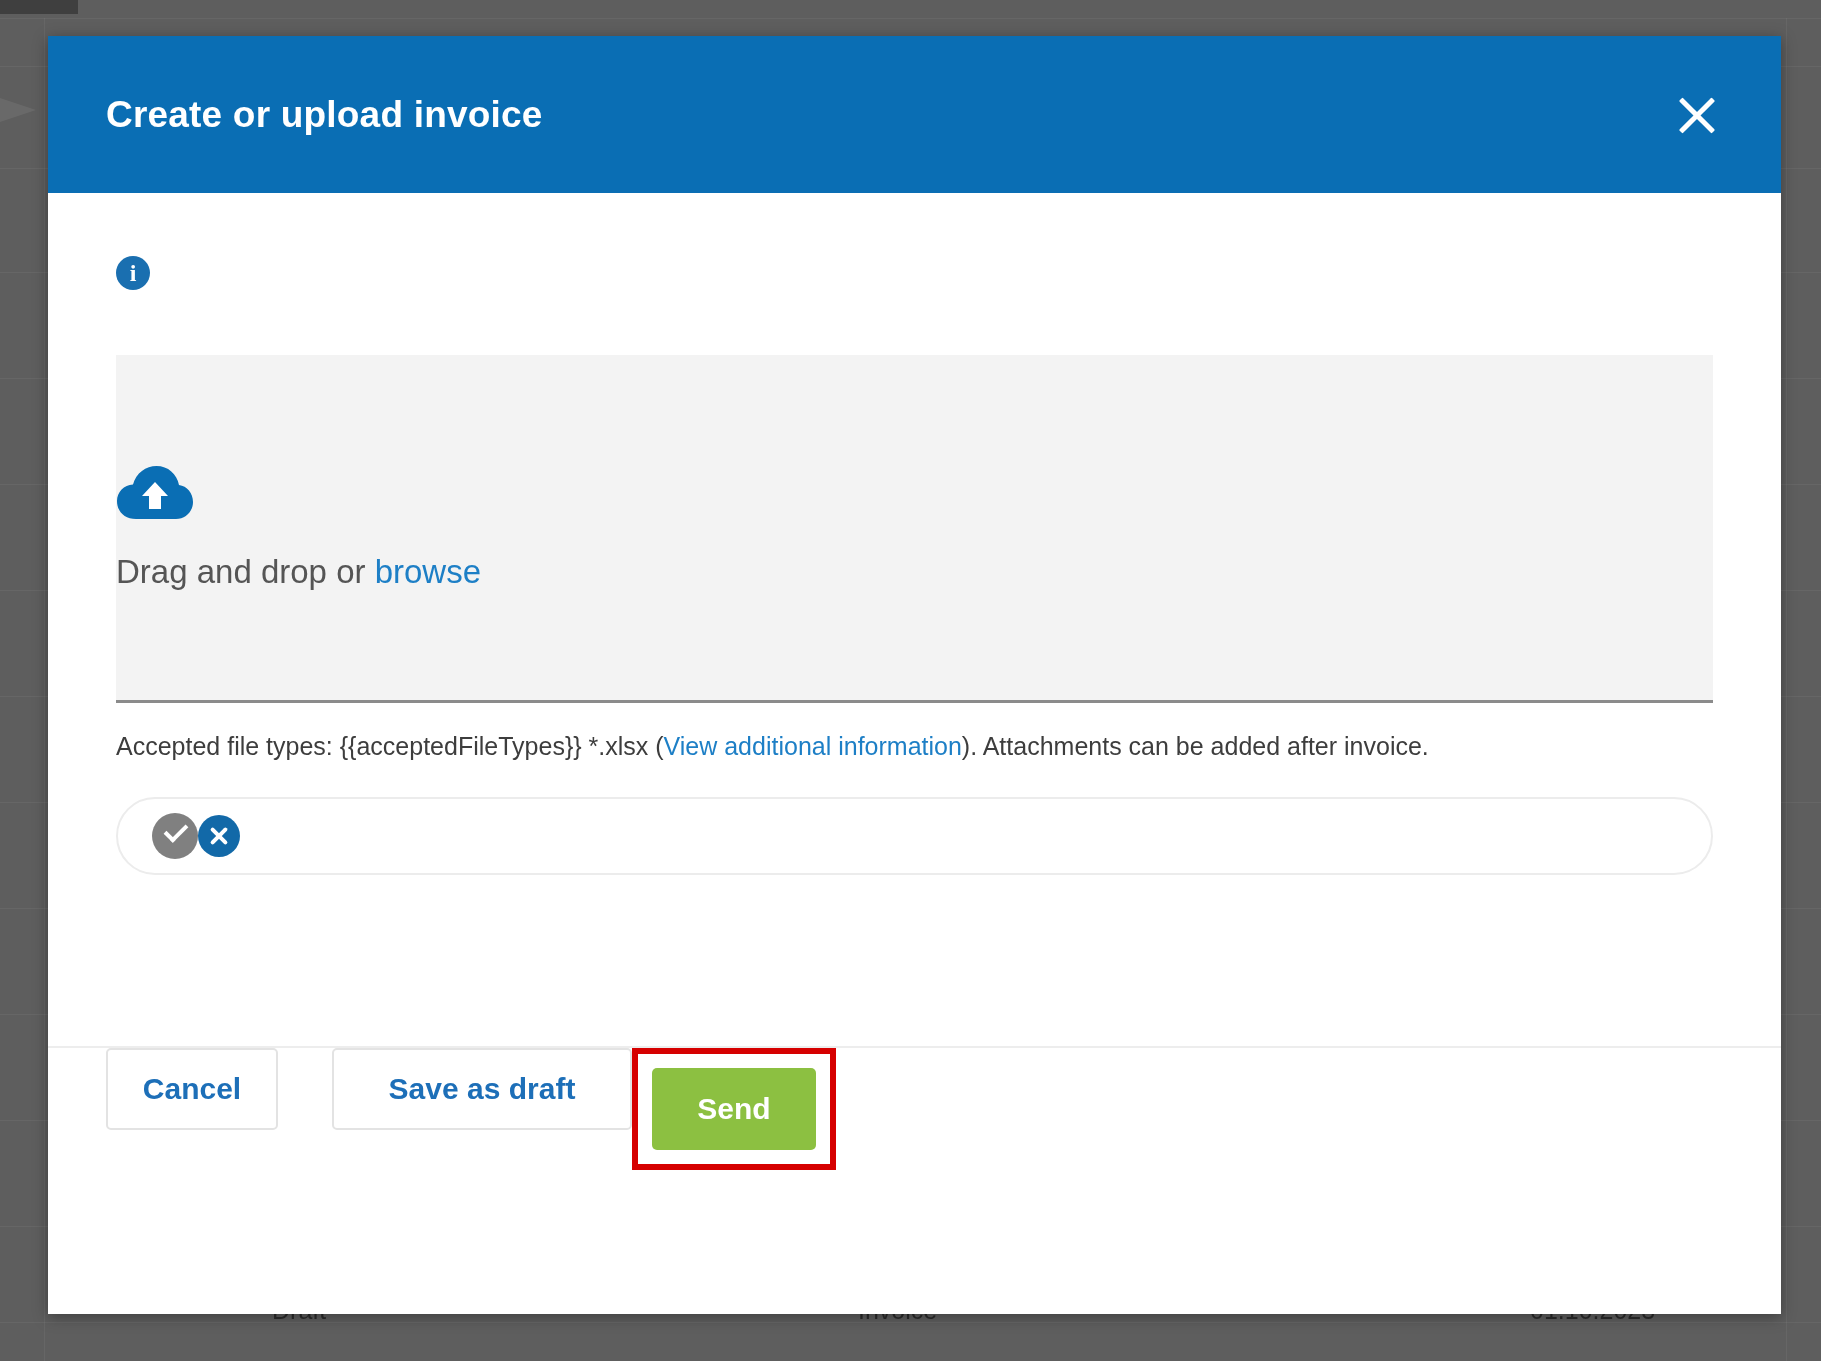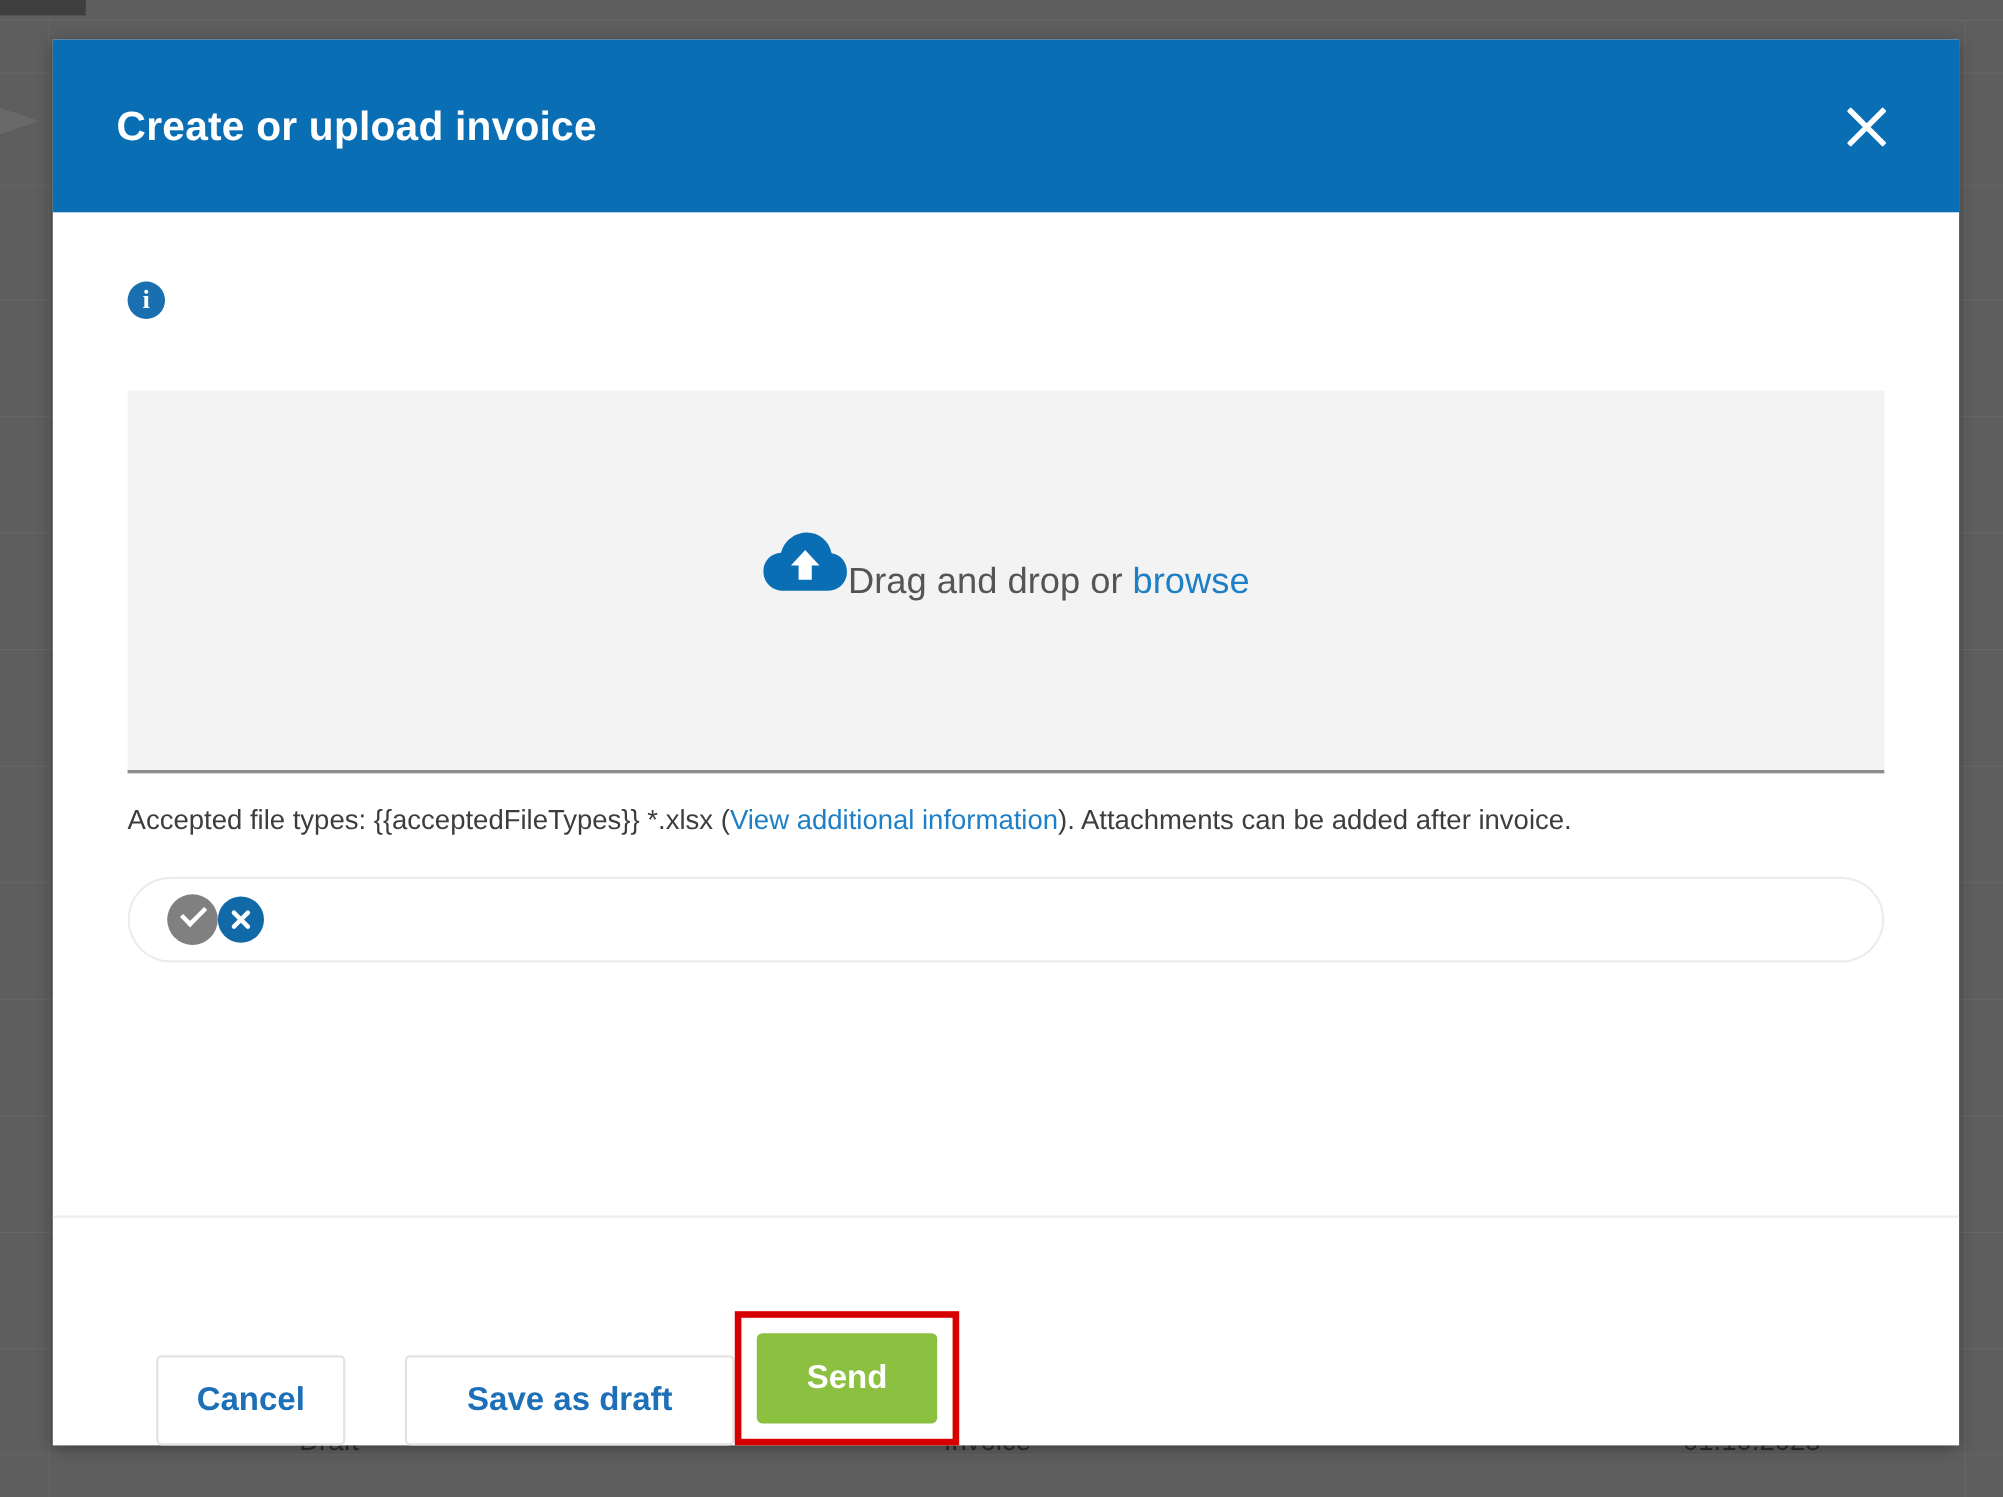--- a/index.html
+++ b/index.html
@@ -127,22 +127,21 @@
     color: #4b4b4b;
   }
 
   
   .dropzone {
     margin-top: 65px;
     height: 348px;
     background: #f3f3f3;
     border-bottom: 3px solid #8b8b8b;
     display: flex;
-    flex-direction: row;
-    align-items: center;
+    flex-direction: column;
     justify-content: center;
     cursor: pointer;
   }
   .cloud-icon { margin-bottom: 28px; }
   .drop-text {
     font-size: 33px;
     color: #555555;
   }
   .drop-text .link {
     color: #1d7fc6;
@@ -210,24 +209,24 @@
     background: #fff;
     border-radius: 2px;
   }
   .remove-badge::before { transform: rotate(45deg); }
   .remove-badge::after  { transform: rotate(-45deg); }
 
   
   .modal-footer {
     flex: 0 0 auto;
     border-top: 2px solid #ededed;
-    height: 209px;
-    display: flex;
-    align-items: flex-end;
-    padding-left: 94px;
+    height: 268px;
+    display: flex;
+    align-items: flex-start;
+    padding-left: 58px;
     gap: 0;
     position: relative;
   }
   .btn {
     height: 82px;
     border-radius: 5px;
     font-size: 30px;
     font-weight: bold;
     display: flex;
     align-items: center;

